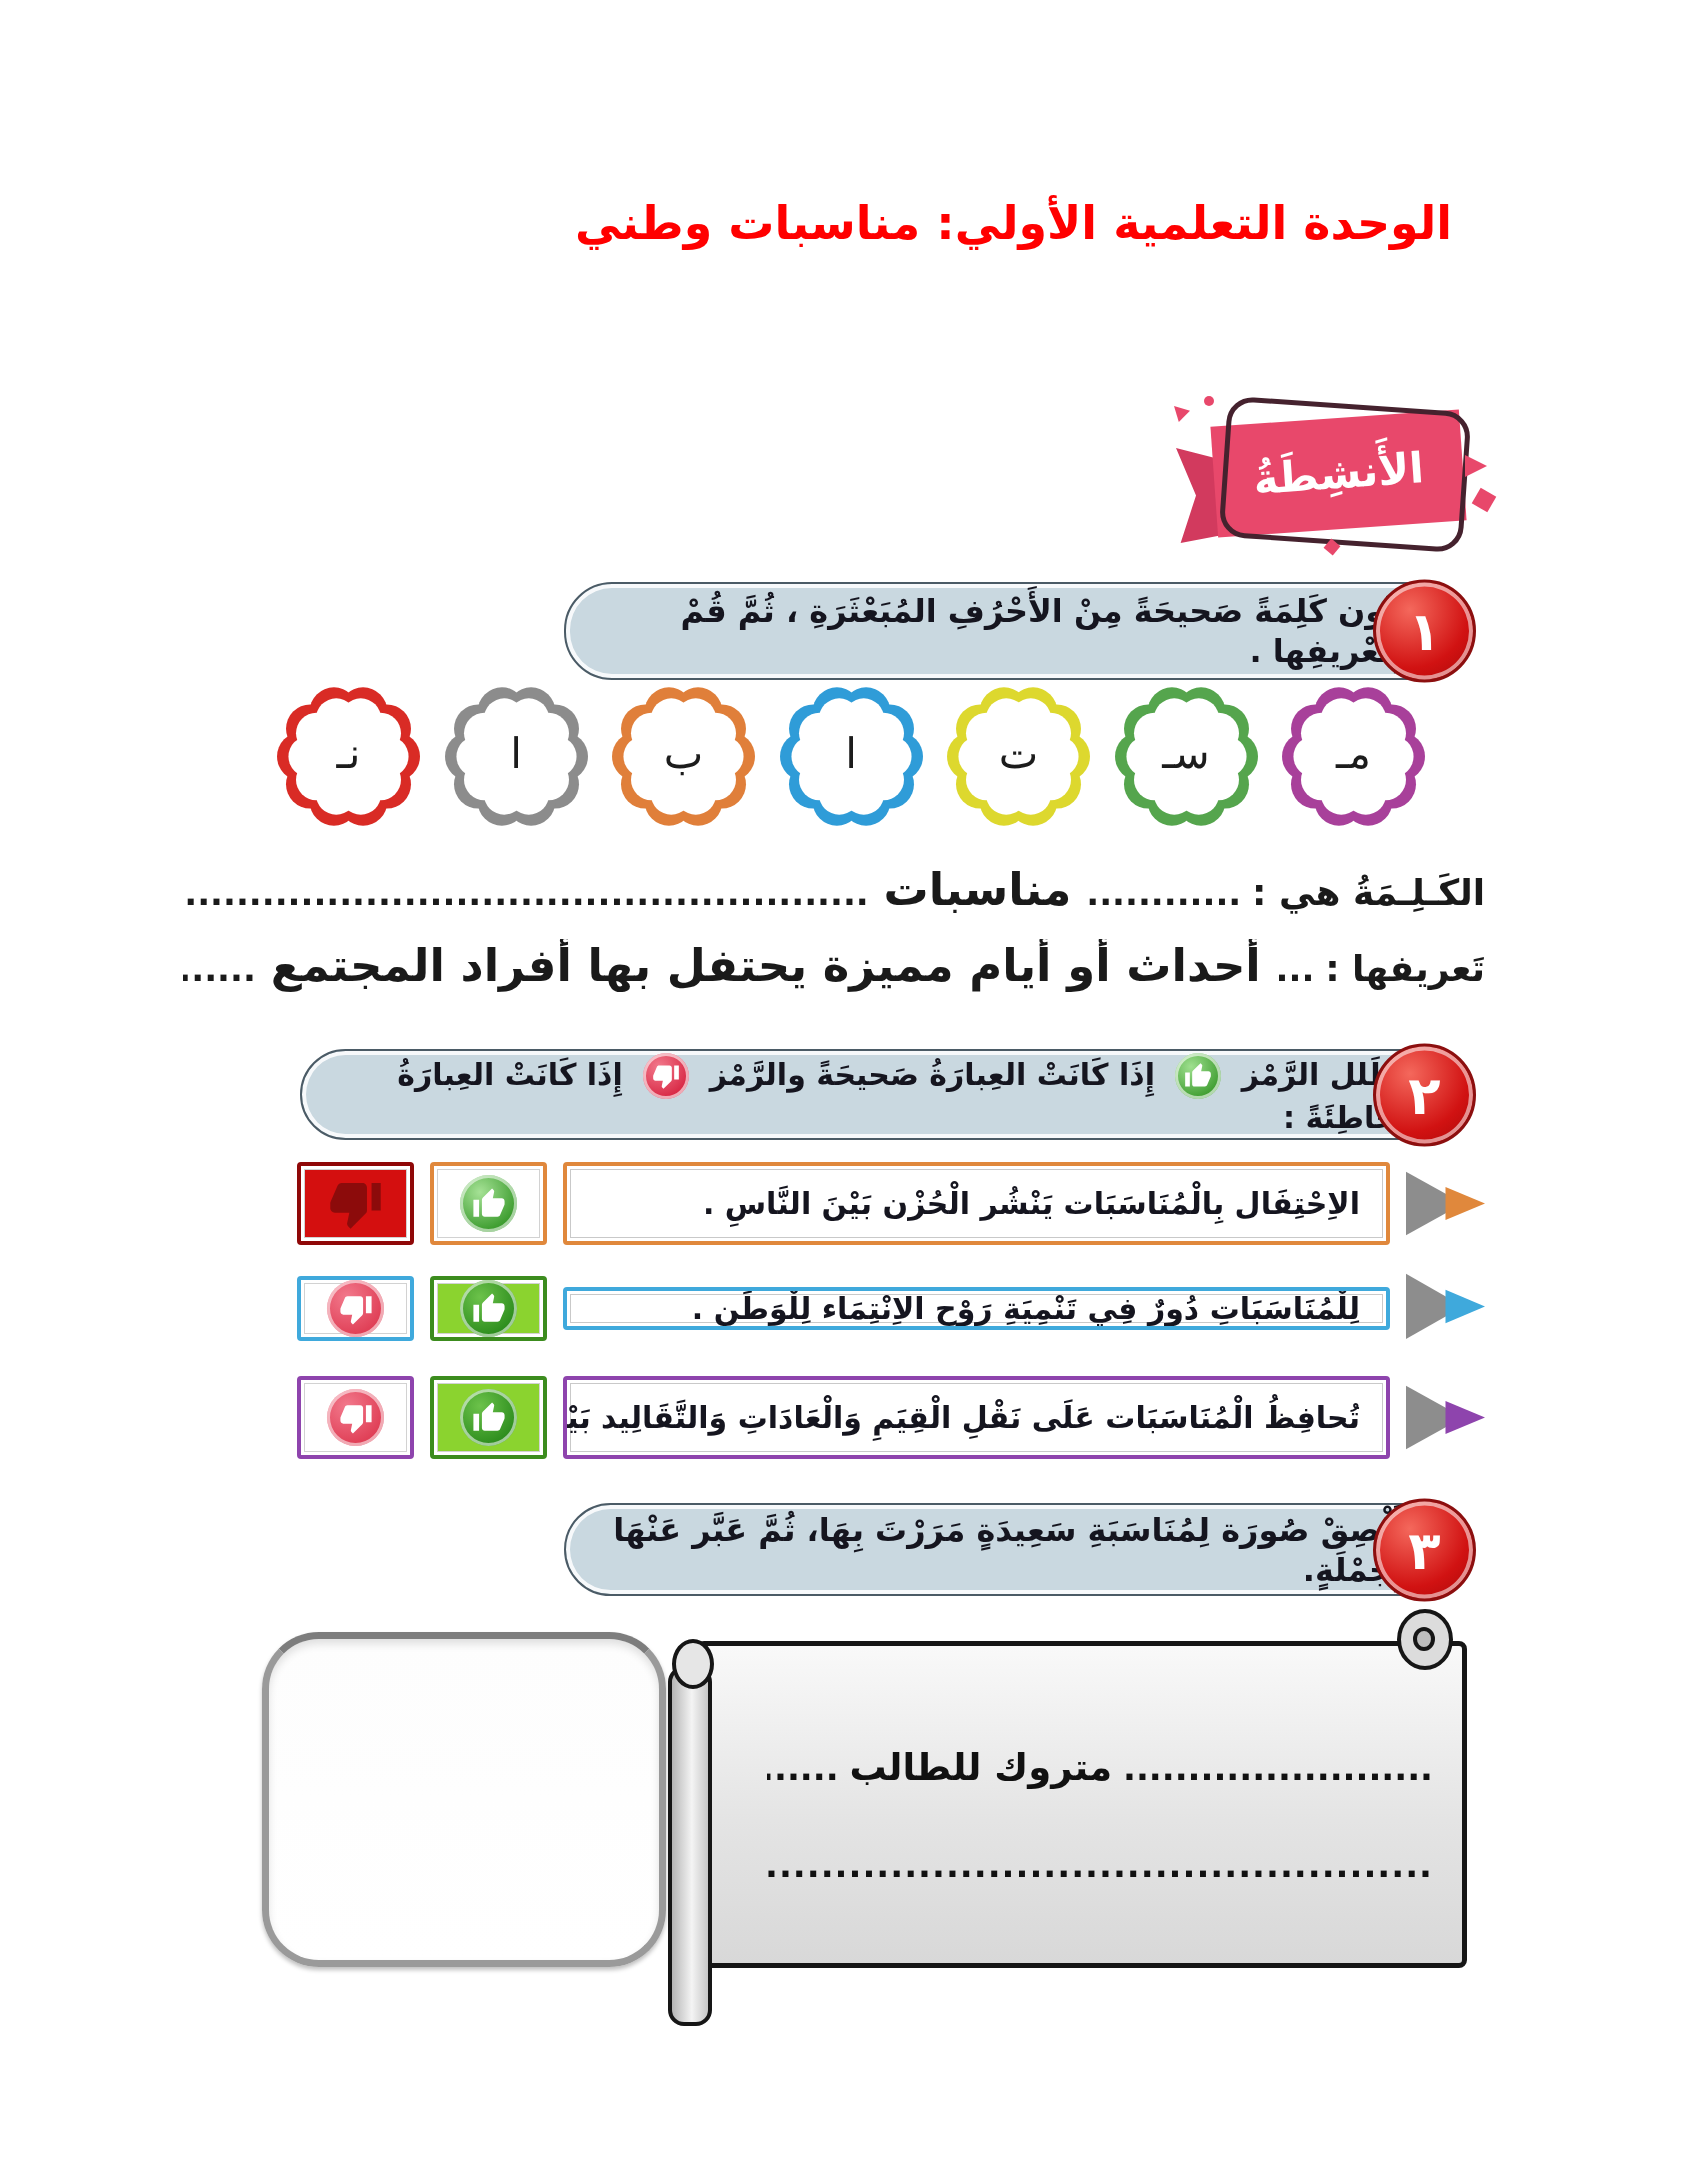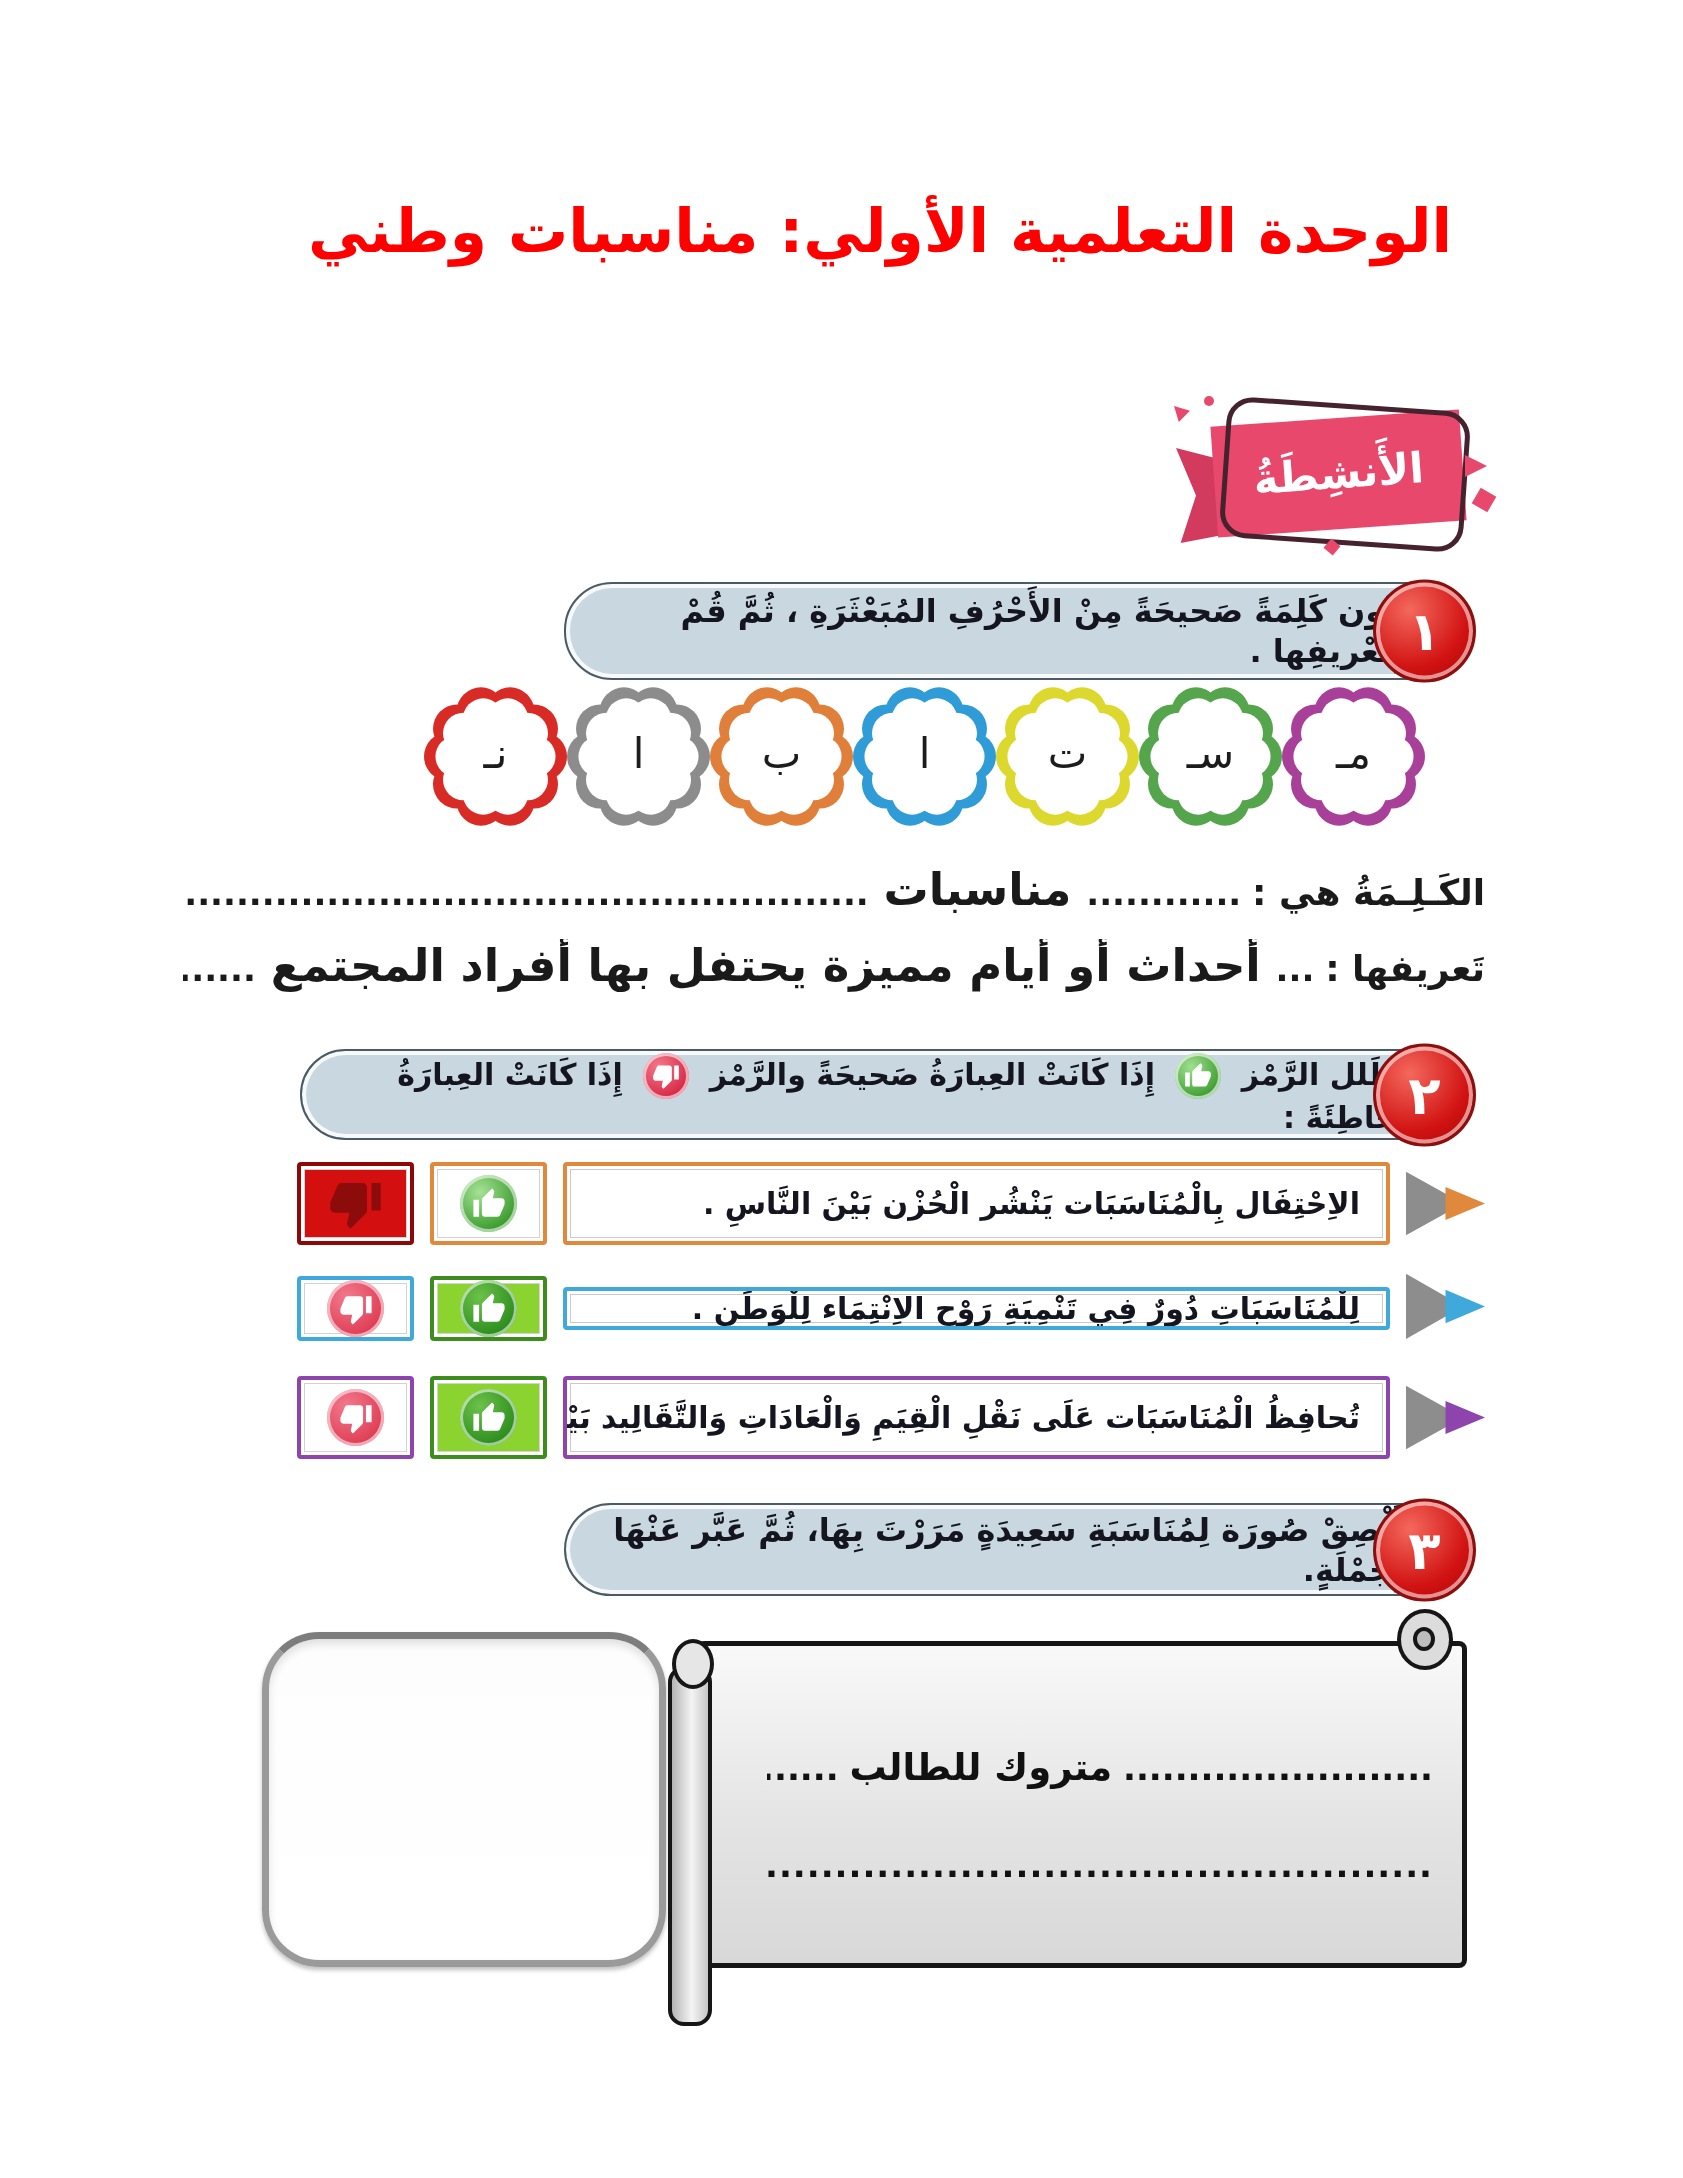--- a/index.html
+++ b/index.html
@@ -1,21 +1,21 @@
 <!DOCTYPE html>
 <html lang="ar"><head>
 <meta charset="utf-8">
 <style>
   html,body{margin:0;padding:0;background:#ffffff;}
   .page{position:relative;width:1683px;height:2178px;background:#fff;overflow:hidden;
         font-family:"DejaVu Sans",sans-serif;}
   .abs{position:absolute;}
 
   
-  .unit-title{top:196px;right:231px;font-size:60px;font-weight:bold;color:#ff0000;direction:rtl;white-space:nowrap;}
+  .unit-title{top:196px;right:231px;font-size:46px;font-weight:bold;color:#ff0000;direction:rtl;white-space:nowrap;}
   .lesson-title{top:289px;right:238px;font-size:40px;color:#5b9bd5;direction:rtl;white-space:nowrap;}
 
   
   .banner{left:1168px;top:396px;width:327px;height:158px;}
   .banner-ribbon{position:absolute;left:8px;top:48px;width:77px;height:99px;background:#d23a5e;
                  clip-path:polygon(0 4%,100% 24%,100% 86%,6% 100%,26% 52%);}
   .banner-rect{position:absolute;left:46px;top:22px;width:249px;height:111px;background:#e8486b;transform:rotate(-4deg);}
   .banner-outline{position:absolute;left:55px;top:8px;width:234px;height:131px;border:5px solid #45222e;
                   border-radius:26px;transform:rotate(4deg);background:transparent;}
   .banner-text{position:absolute;left:46px;top:22px;width:249px;height:111px;display:flex;align-items:center;
@@ -42,21 +42,21 @@
               font-size:53px;font-weight:bold;box-shadow:inset 0 0 0 4px rgba(255,255,255,.55);}
 
   
   .mini-thumb{display:inline-flex;width:46px;height:46px;border-radius:50%;align-items:center;justify-content:center;
               vertical-align:middle;margin:0 10px;box-shadow:inset 0 0 0 3px rgba(255,255,255,.6);}
   .mini-up{background:radial-gradient(circle at 35% 30%,#9fe08f,#43a035 70%);}
   .mini-down{background:radial-gradient(circle at 35% 30%,#f2798c,#d92b47 70%);}
   .mini-thumb svg{width:28px;height:28px;fill:#fff;}
 
   
-  .clouds-row{left:277px;top:685px;width:1148px;height:147px;display:flex;justify-content:flex-end;}
+  .clouds-row{left:277px;top:685px;width:1148px;height:147px;display:flex;justify-content:space-between;font-family:Liberation Serif, serif;}
   .cloud{position:relative;width:143px;height:143px;}
   .cloud svg{width:100%;height:100%;}
   .cloud-letter{position:absolute;inset:0;display:flex;align-items:center;justify-content:center;
                 font-size:42px;color:#1c1c1c;direction:rtl;padding-bottom:6px;}
 
   
   .fill-line{left:183px;width:1302px;direction:rtl;white-space:nowrap;overflow:hidden;
              font-size:34px;color:#1a1a1a;}
   .fill-line-1{top:863px;}
   .fill-line-2{top:939px;}

